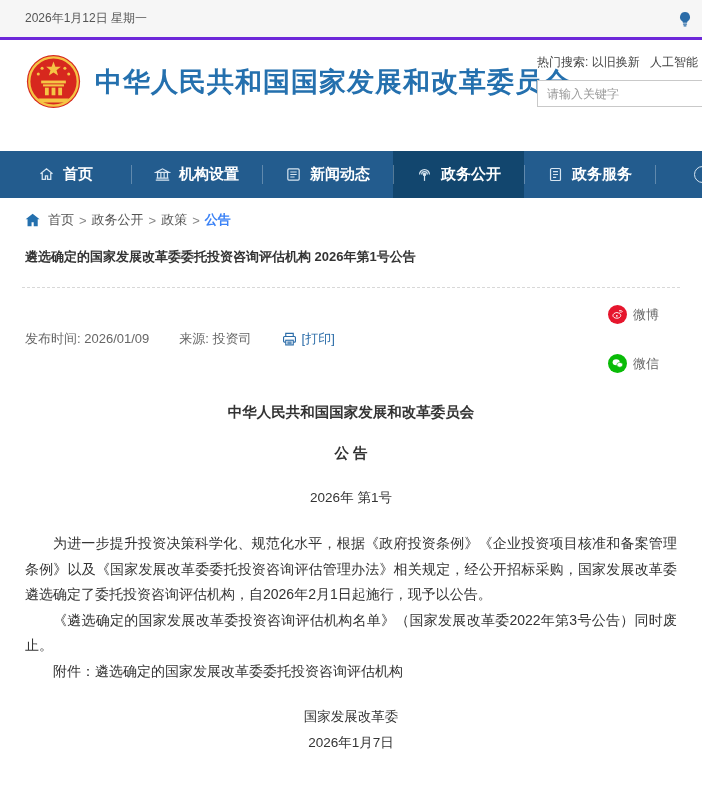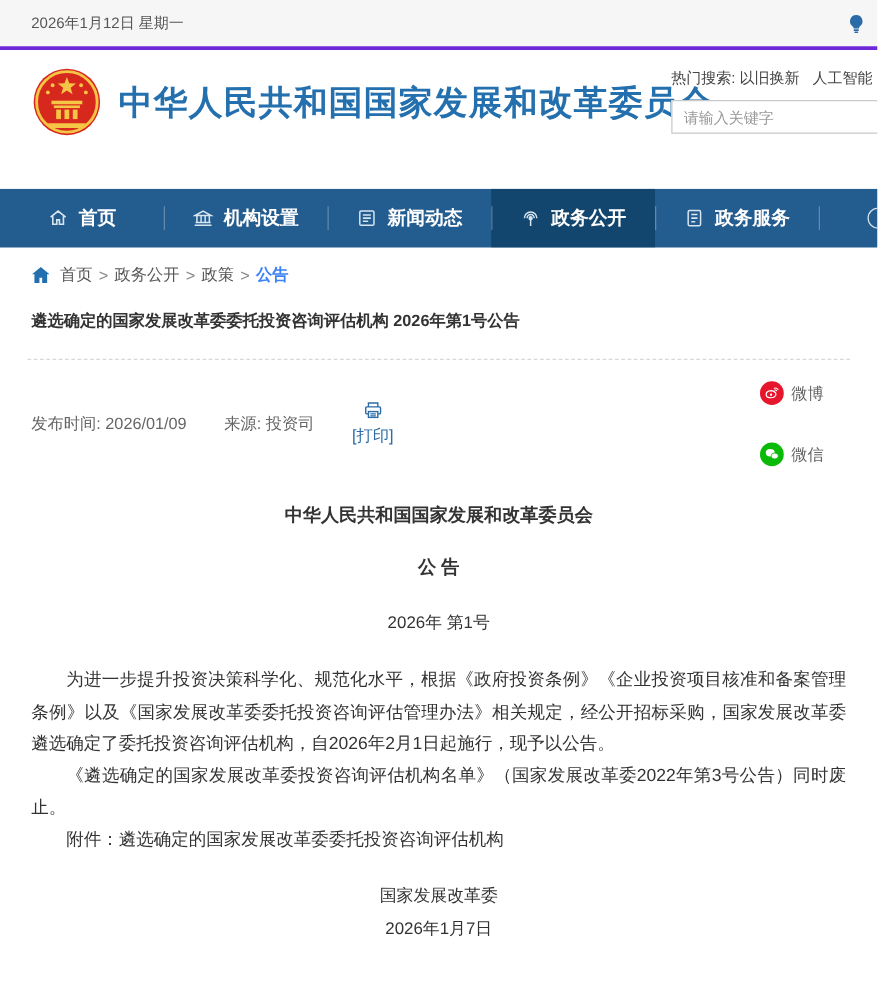--- a/index.html
+++ b/index.html
@@ -41,21 +41,21 @@
   .breadcrumb{padding:13px 25px 8px;font-size:13px;color:#555;display:flex;align-items:center;}
   .breadcrumb .sep{margin:0 5px;color:#888;}
   .breadcrumb a{color:#555;text-decoration:none;}
   .crumb-home{width:16px;height:14px;color:#2470ae;margin-right:7px;display:inline-flex;}
   .crumb-current{color:#3b82f6;font-weight:bold;}
   
   .article-title{padding:11px 25px 0;font-size:13px;font-weight:bold;color:#333;line-height:1.4;}
   .dashed{border:none;border-top:1px dashed #d8d8d8;margin:21px 22px 0;}
   .meta{display:flex;align-items:center;padding:17px 25px 0;font-size:13px;color:#666;}
   .meta .chunk{margin-right:30px;white-space:nowrap;}
-  .print{display:flex;align-items:center;gap:5px;color:#2b6ca8;text-decoration:none;flex-direction:column;}
+  .print{display:flex;align-items:center;gap:5px;color:#2b6ca8;text-decoration:none;}
   .print-icon{width:15px;height:14px;display:inline-flex;color:#2b6ca8;}
   .share{margin-left:auto;display:flex;gap:30px;margin-right:18px;flex-direction:column;}
   .share-btn{display:flex;align-items:center;gap:6px;color:#666;font-size:13px;text-decoration:none;cursor:pointer;}
   .sicon{width:19px;height:19px;border-radius:50%;display:inline-flex;align-items:center;justify-content:center;}
   
   .doc-org{margin-top:30px;text-align:center;font-size:14.5px;font-weight:bold;color:#333;}
   .doc-type{margin-top:22px;text-align:center;font-size:14.5px;font-weight:bold;color:#333;}
   .doc-no{margin-top:26px;text-align:center;font-size:13.5px;color:#333;}
   .body-text{padding:24px 25px 0;font-size:14px;color:#333;line-height:1.82;text-align:justify;}
   .body-text p{text-indent:2em;margin:0;}

